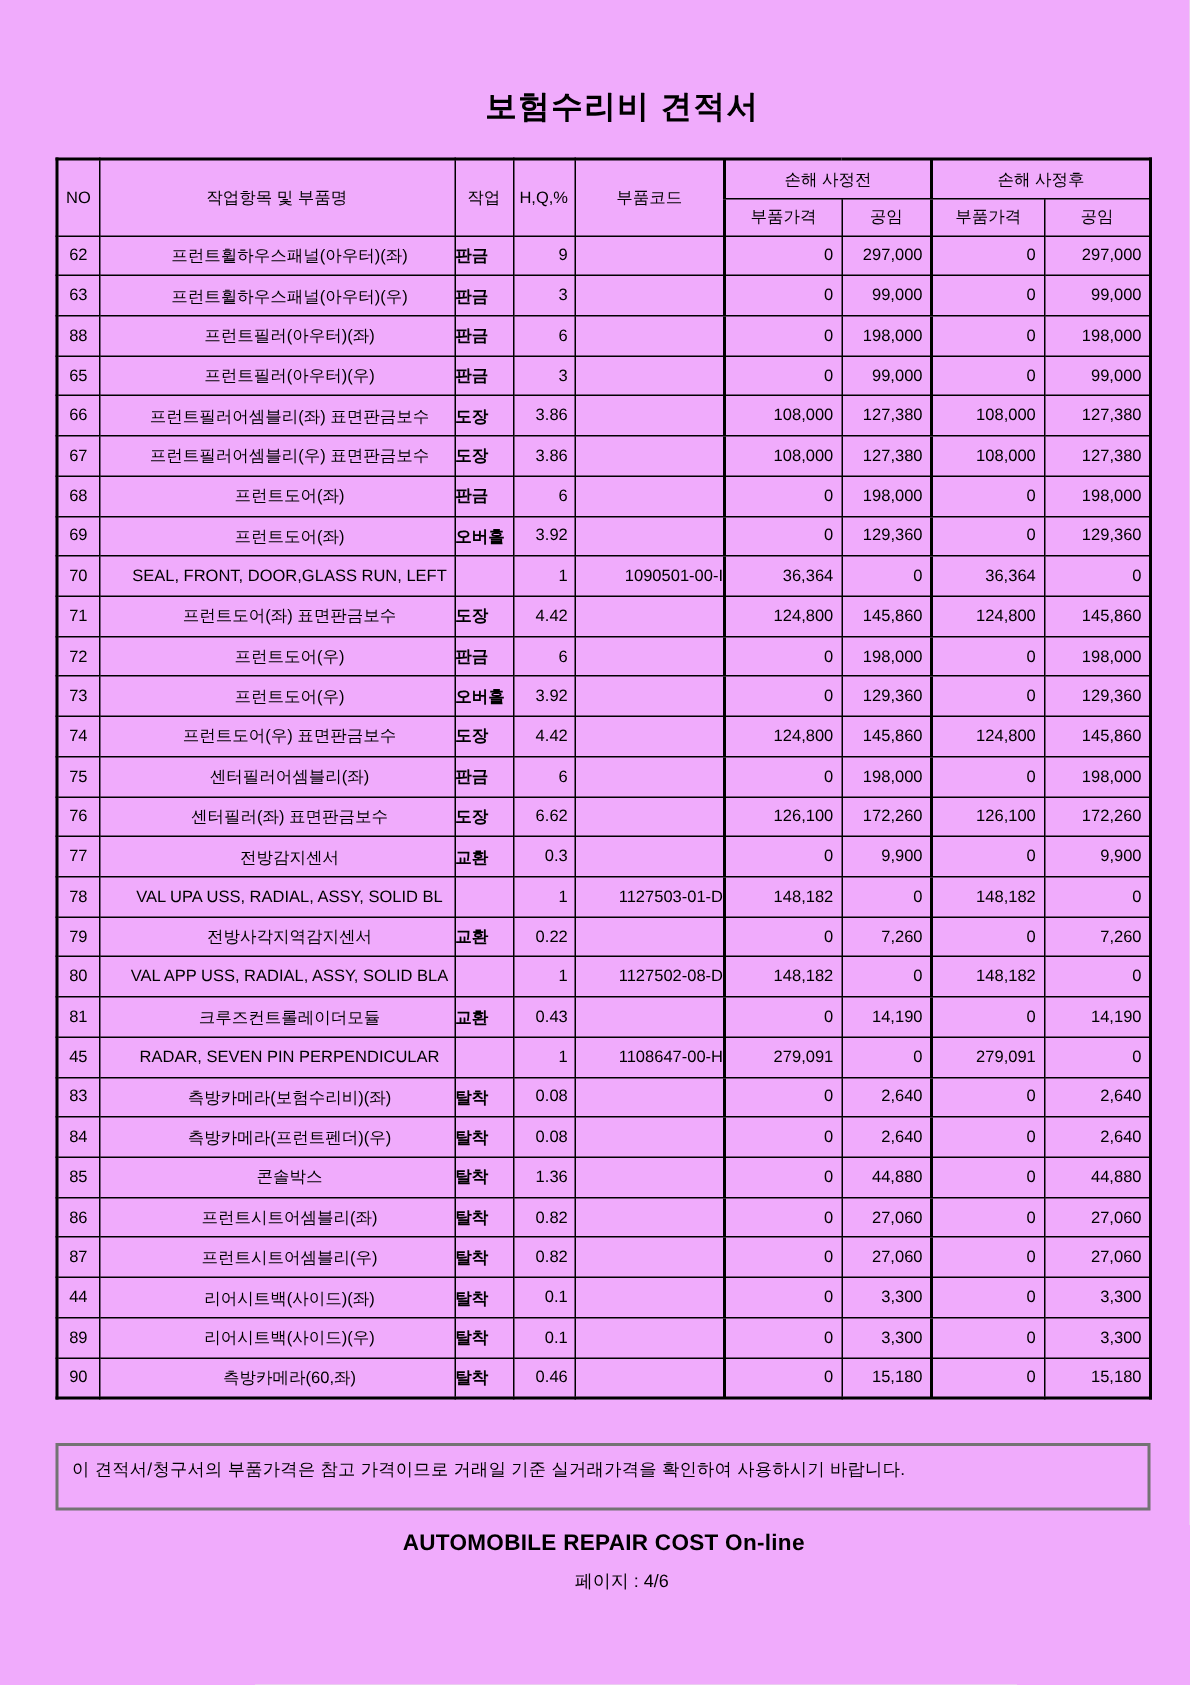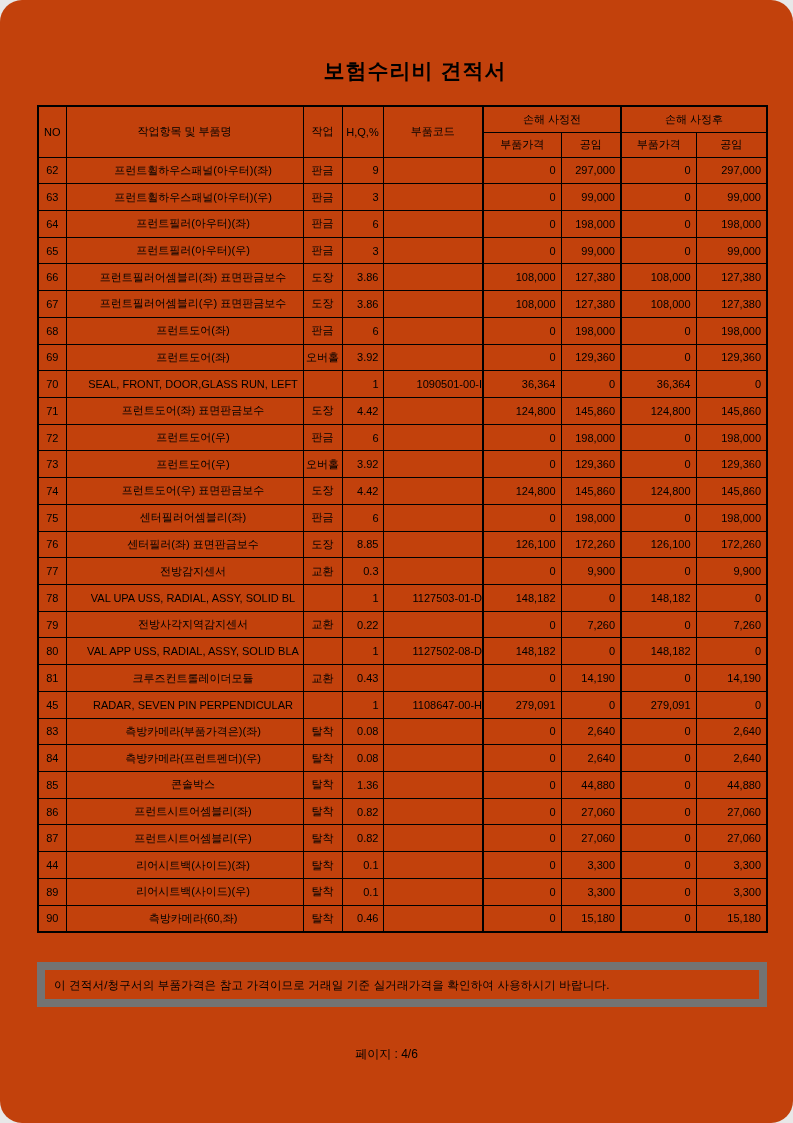--- a/index.html
+++ b/index.html
@@ -2,23 +2,22 @@
 <html><head>
 <meta charset="utf-8">
 <style>
   * { box-sizing: border-box; margin: 0; padding: 0; }
   html, body { background: #e8e8e8; }
   body { font-family: "Liberation Sans", sans-serif; color: #000; }
   .page {
     position: relative;
     width: 793px; height: 1123px;
     margin: 0 auto;
-    background: #c2410c;
+    background: #f0abfc;
     overflow: hidden;
-    border-radius: 22px;
   }
   .title {
     position: absolute;
     top: 57px; left: 38px; width: 754px;
     text-align: center;
     font-size: 21px;
     font-weight: bold;
     letter-spacing: 1px;
     white-space: nowrap;
   }
@@ -42,44 +41,44 @@
     text-align: center;
     vertical-align: middle;
   }
   thead tr.h1 { height: 26px; }
   thead tr.h2 { height: 25px; }
   tbody tr { height: 26.72px; }
   tbody td { vertical-align: middle; }
   .bl2 { border-left: 2px solid #000 !important; }
   .c-no   { text-align: center; margin-left: 24px; }
   .c-item { text-align: center; padding-left: 17px !important; }
-  .c-work { text-align: center; }
+  .c-work { text-align: left; font-weight: bold; }
   .c-hq   { text-align: right; padding-right: 4px !important; }
   .c-code { text-align: right; padding-left: 5px !important; }
   .c-num  { text-align: right; padding-right: 5px !important; }
   .notice-box {
     position: absolute;
     top: 962px; left: 37px;
     width: 730px; height: 45px;
-    border: 8px solid #737373;
+    border: 2px solid #737373;
     padding: 8px 9px;
     font-size: 11.5px;
     letter-spacing: 0.2px;
   }
   .brand {
     position: absolute;
     top: 1020px; left: 38px; width: 729px;
     text-align: center;
     font-size: 15px;
     font-weight: bold;
     letter-spacing: 0.2px;
   }
   .page-num {
     position: absolute;
-    top: 1046px; left: 22px; width: 729px;
+    top: 1046px; left: 50px; width: 729px;
     text-align: center;
     font-size: 12px;
   }
 </style>
 </head>
 <body>
 
 <div class="page">
 
   <div class="title">보험수리비 견적서</div>
@@ -132,21 +131,21 @@
     <td class="c-work">판금</td>
     <td class="c-hq">3</td>
     <td class="c-code"></td>
     <td class="c-num bl2">0</td>
     <td class="c-num">99,000</td>
     <td class="c-num bl2">0</td>
     <td class="c-num">99,000</td>
   </tr>
 
   <tr>
-    <td class="c-no">64</td>
+    <td class="c-no">88</td>
     <td class="c-item">프런트필러(아우터)(좌)</td>
     <td class="c-work">판금</td>
     <td class="c-hq">6</td>
     <td class="c-code"></td>
     <td class="c-num bl2">0</td>
     <td class="c-num">198,000</td>
     <td class="c-num bl2">0</td>
     <td class="c-num">198,000</td>
   </tr>
 
@@ -279,21 +278,21 @@
     <td class="c-num bl2">0</td>
     <td class="c-num">198,000</td>
     <td class="c-num bl2">0</td>
     <td class="c-num">198,000</td>
   </tr>
 
   <tr>
     <td class="c-no">76</td>
     <td class="c-item">센터필러(좌) 표면판금보수</td>
     <td class="c-work">도장</td>
-    <td class="c-hq">8.85</td>
+    <td class="c-hq">6.62</td>
     <td class="c-code"></td>
     <td class="c-num bl2">126,100</td>
     <td class="c-num">172,260</td>
     <td class="c-num bl2">126,100</td>
     <td class="c-num">172,260</td>
   </tr>
 
   <tr>
     <td class="c-no">77</td>
     <td class="c-item">전방감지센서</td>
@@ -361,21 +360,21 @@
     <td class="c-hq">1</td>
     <td class="c-code">1108647-00-H</td>
     <td class="c-num bl2">279,091</td>
     <td class="c-num">0</td>
     <td class="c-num bl2">279,091</td>
     <td class="c-num">0</td>
   </tr>
 
   <tr>
     <td class="c-no">83</td>
-    <td class="c-item">측방카메라(부품가격은)(좌)</td>
+    <td class="c-item">측방카메라(보험수리비)(좌)</td>
     <td class="c-work">탈착</td>
     <td class="c-hq">0.08</td>
     <td class="c-code"></td>
     <td class="c-num bl2">0</td>
     <td class="c-num">2,640</td>
     <td class="c-num bl2">0</td>
     <td class="c-num">2,640</td>
   </tr>
 
   <tr>
@@ -461,16 +460,17 @@
     <td class="c-num bl2">0</td>
     <td class="c-num">15,180</td>
   </tr>
 </tbody>
   </table>
 
   <div class="notice-box">
     <span>이 견적서/청구서의 부품가격은 참고 가격이므로 거래일 기준 실거래가격을 확인하여 사용하시기 바랍니다.</span>
   </div>
 
+  <div class="brand">AUTOMOBILE REPAIR COST On-line</div>
 
   <div class="page-num">페이지 : 4/6</div>
 
 </div>
 
 </body></html>

